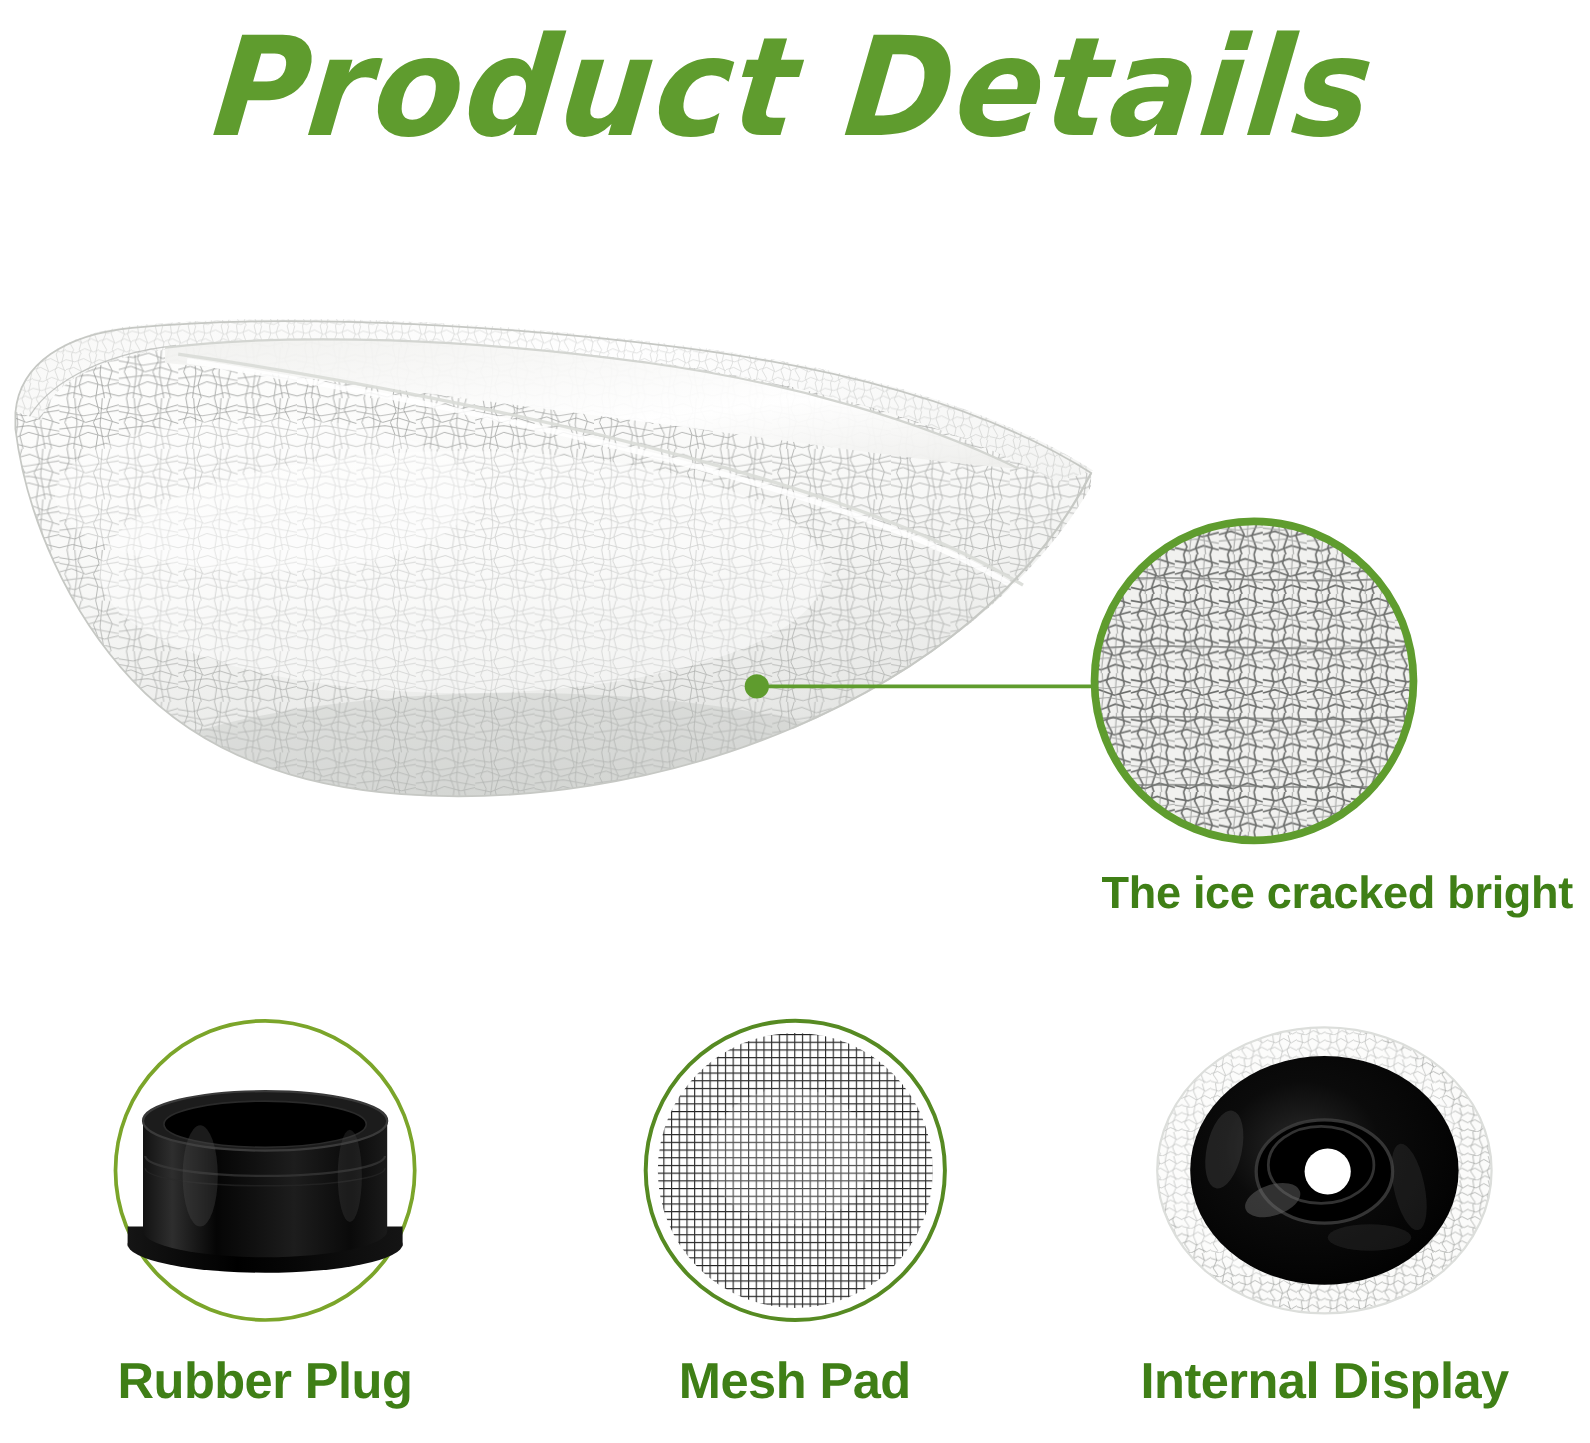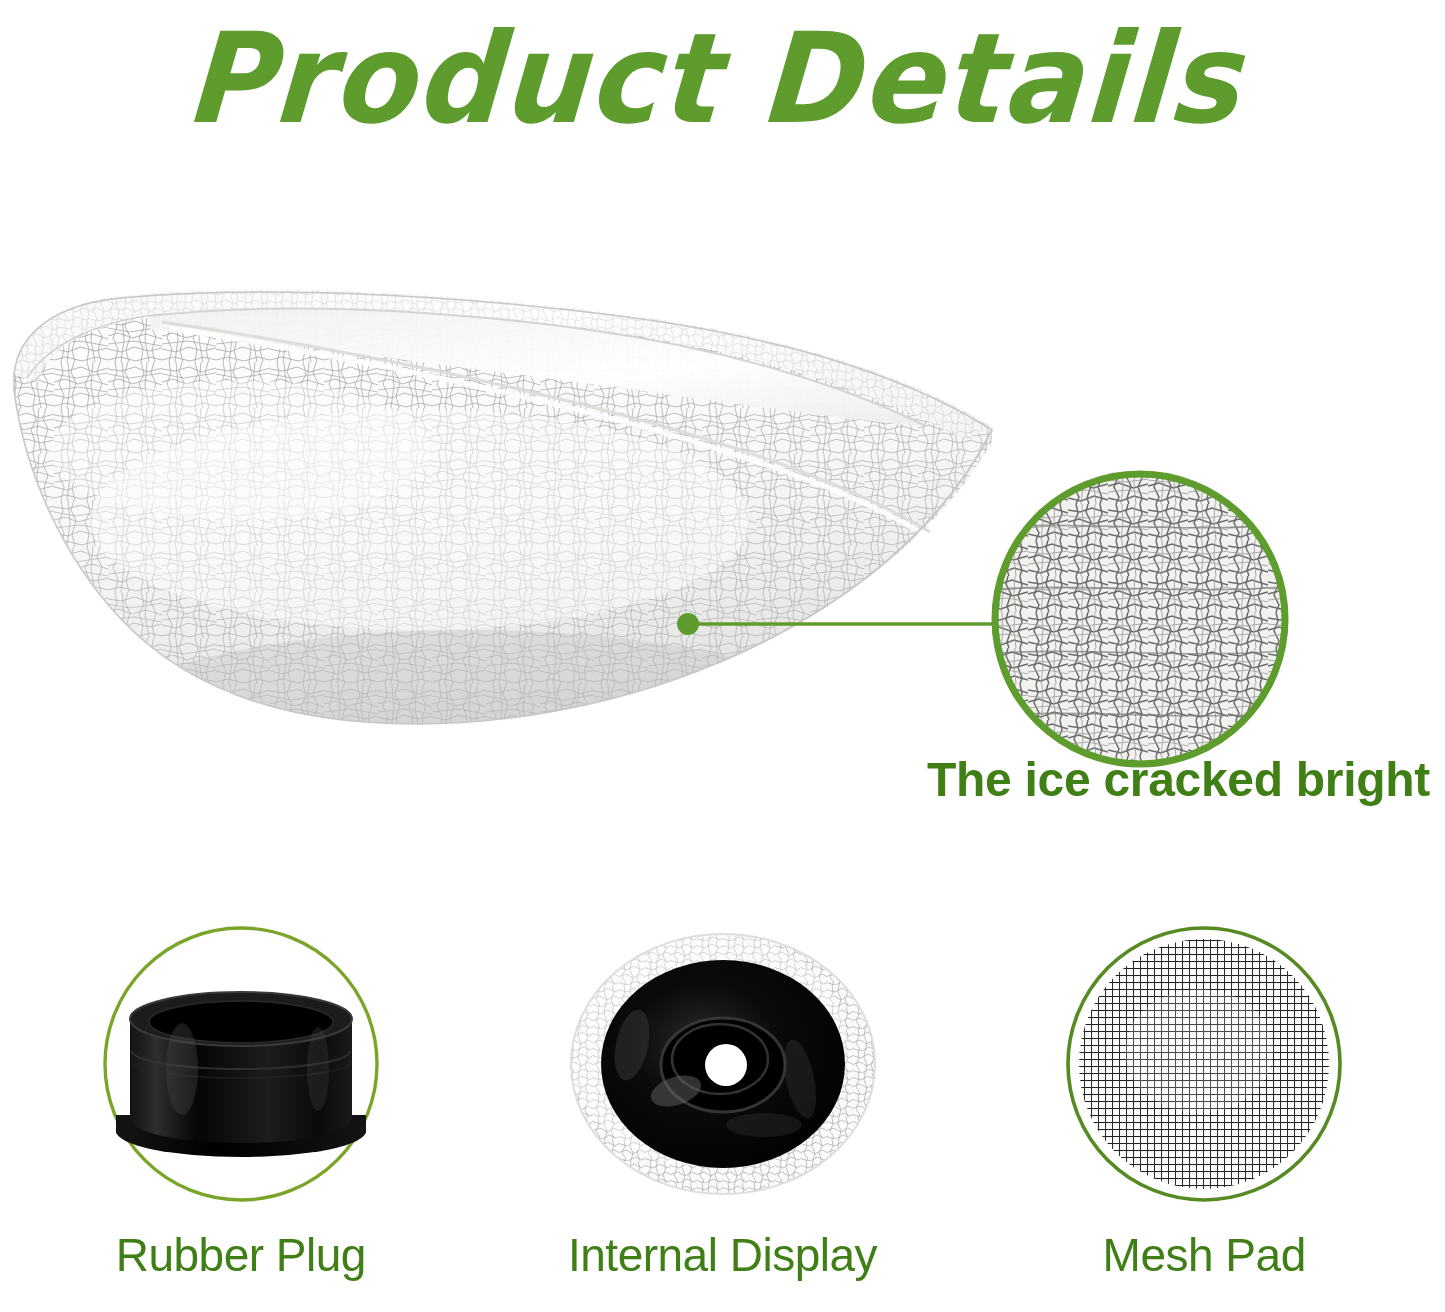--- a/index.html
+++ b/index.html
@@ -21,34 +21,34 @@
   #bowl-svg{display:block;width:100%;height:100%;}
 
   
   #magnifier{position:absolute;left:988px;top:318px;width:304px;height:302px;}
   #magnifier svg{display:block;width:100%;height:100%;}
 
   #leader{position:absolute;left:676px;top:462px;width:330px;height:24px;}
   #leader svg{display:block;width:100%;height:100%;}
 
   
-  #hero-caption{position:absolute;left:700px;top:604px;width:730px;
+  #hero-caption{position:absolute;left:700px;top:636px;width:730px;
                 text-align:right;color:#3f7f16;font-weight:700;
-                font-size:48px;line-height:51px;letter-spacing:-0.3px;}
+                font-size:41px;line-height:51px;letter-spacing:-0.3px;}
   #hero-caption span{display:block;}
 
   
   #feature-row{position:absolute;left:0;top:905px;width:1445px;height:407px;
                display:flex;}
   .feature-cell{flex:1 1 0;position:relative;height:100%;}
   .feature-art{position:absolute;left:50%;top:14px;transform:translateX(-50%);
                width:310px;height:290px;}
   .feature-art svg{display:block;width:100%;height:100%;}
   .feature-label{position:absolute;left:0;top:322px;width:100%;
-                 text-align:center;color:#3f7f16;font-weight:400;
+                 text-align:center;color:#3f7f16;font-weight:700;
                  font-size:46px;line-height:56px;letter-spacing:-0.5px;}
   #cell-plug .feature-label{text-align:center;}
 </style>
 </head>
 <body>
 
 <div id="title-bar">
   <div id="page-title">Product Details</div>
 </div>
 
@@ -270,20 +270,43 @@
         <ellipse cx="155" cy="103" rx="92" ry="21" fill="none" stroke="#2a2a2a" stroke-width="1.5"></ellipse>
 
         <path d="M46 132 A 109 18 0 0 0 264 132" fill="none" stroke="#3b3b3b" stroke-width="2" opacity="0.7"></path>
         <path d="M46 143 A 109 16 0 0 0 264 143" fill="none" stroke="#2a2a2a" stroke-width="1.4" opacity="0.6"></path>
 
         <ellipse cx="96" cy="150" rx="16" ry="46" fill="#4d4d4d" opacity="0.35"></ellipse>
         <ellipse cx="232" cy="150" rx="11" ry="42" fill="#4a4a4a" opacity="0.28"></ellipse>
       </svg>
     </div>
     <div class="feature-label">Rubber Plug</div>
+  </div>
+
+  <div class="feature-cell" id="cell-mesh">
+    <div class="feature-art">
+      <svg viewBox="0 0 310 290">
+        <defs>
+          <pattern id="meshGrid" width="7" height="7" patternUnits="userSpaceOnUse">
+            <rect width="7" height="7" fill="#ffffff"></rect>
+            <path d="M0 0 H7" stroke="#1f1f1f" stroke-width="2.1"></path>
+            <path d="M0 0 V7" stroke="#2b2b2b" stroke-width="2.1"></path>
+          </pattern>
+          <clipPath id="meshClip">
+              <circle cx="155" cy="145" r="125"></circle>
+            </clipPath>
+        </defs>
+        <g clip-path="url(#meshClip)">
+          <rect x="0" y="0" width="310" height="290" fill="url(#meshGrid)"></rect>
+          <ellipse cx="150" cy="132" rx="74" ry="62" fill="#ffffff" opacity="0.18"></ellipse>
+        </g>
+        <circle cx="155" cy="145" r="136" fill="none" stroke="#568a22" stroke-width="3.6"></circle>
+      </svg>
+    </div>
+    <div class="feature-label">Mesh Pad</div>
   </div>
 
   <div class="feature-cell" id="cell-internal">
     <div class="feature-art">
       <svg viewBox="0 0 310 290">
         <defs>
           <pattern id="rimCrackle" width="26" height="22" patternUnits="userSpaceOnUse">
             <rect width="26" height="22" fill="#fbfbfa"></rect>
             <g stroke="#9c9e9c" stroke-width="0.7" fill="none" opacity="0.9">
               <path d="M0 5 L7 7 L14 3 L21 7 L26 4"></path>
@@ -319,36 +342,13 @@
         <ellipse cx="158" cy="146" rx="21" ry="21" fill="#ffffff"></ellipse>
 
         <ellipse cx="108" cy="172" rx="26" ry="14" fill="#6d6d6d" opacity="0.45" transform="rotate(-18 108 172)"></ellipse>
         <ellipse cx="64" cy="126" rx="16" ry="36" fill="#585858" opacity="0.30" transform="rotate(12 64 126)"></ellipse>
         <ellipse cx="232" cy="160" rx="14" ry="40" fill="#4f4f4f" opacity="0.26" transform="rotate(-12 232 160)"></ellipse>
         <ellipse cx="196" cy="206" rx="38" ry="12" fill="#3f3f3f" opacity="0.30"></ellipse>
       </svg>
     </div>
     <div class="feature-label">Internal Display</div>
   </div>
-
-  <div class="feature-cell" id="cell-mesh">
-    <div class="feature-art">
-      <svg viewBox="0 0 310 290">
-        <defs>
-          <pattern id="meshGrid" width="7" height="7" patternUnits="userSpaceOnUse">
-            <rect width="7" height="7" fill="#ffffff"></rect>
-            <path d="M0 0 H7" stroke="#1f1f1f" stroke-width="2.1"></path>
-            <path d="M0 0 V7" stroke="#2b2b2b" stroke-width="2.1"></path>
-          </pattern>
-          <clipPath id="meshClip">
-              <circle cx="155" cy="145" r="125"></circle>
-            </clipPath>
-        </defs>
-        <g clip-path="url(#meshClip)">
-          <rect x="0" y="0" width="310" height="290" fill="url(#meshGrid)"></rect>
-          <ellipse cx="150" cy="132" rx="74" ry="62" fill="#ffffff" opacity="0.18"></ellipse>
-        </g>
-        <circle cx="155" cy="145" r="136" fill="none" stroke="#568a22" stroke-width="3.6"></circle>
-      </svg>
-    </div>
-    <div class="feature-label">Mesh Pad</div>
-  </div>
 </div>
 
 </body></html>

